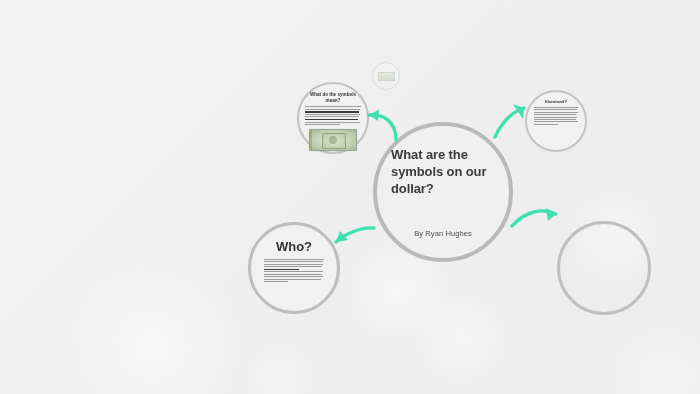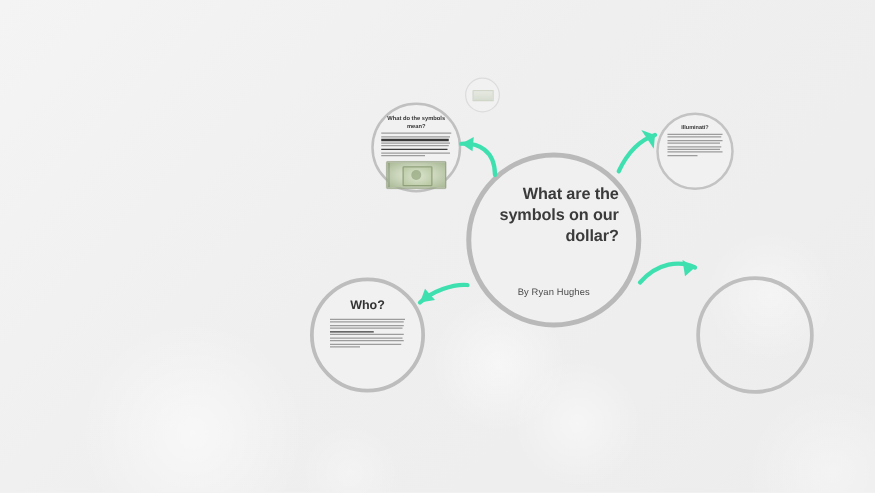--- a/index.html
+++ b/index.html
@@ -41,21 +41,21 @@
     left: 373px;
     top: 122px;
     width: 140px;
     height: 140px;
     border: 4px solid #b9b9b9;
     background: #f0f0f0;
     display: flex;
     flex-direction: column;
     align-items: center;
     justify-content: center;
-    text-align: right;
+    text-align: left;
   }
   #hero .hero-title {
     font-size: 13px;
     font-weight: bold;
     color: #3b3b3b;
     line-height: 1.32;
     letter-spacing: -0.1px;
     width: 104px;
   }
   #hero .hero-author {
@@ -160,21 +160,21 @@
     top: 222px;
     width: 92px;
     height: 92px;
     border: 3px solid #bdbdbd;
     display: flex;
     flex-direction: column;
     align-items: center;
     padding: 14px 13px 0 13px;
   }
   #card-who .card-head {
-    font-size: 10px;
+    font-size: 13px;
     font-weight: bold;
     color: #333;
     text-align: center;
     margin-bottom: 5px;
   }
 
   
   #card-empty {
     left: 557px;
     top: 221px;

